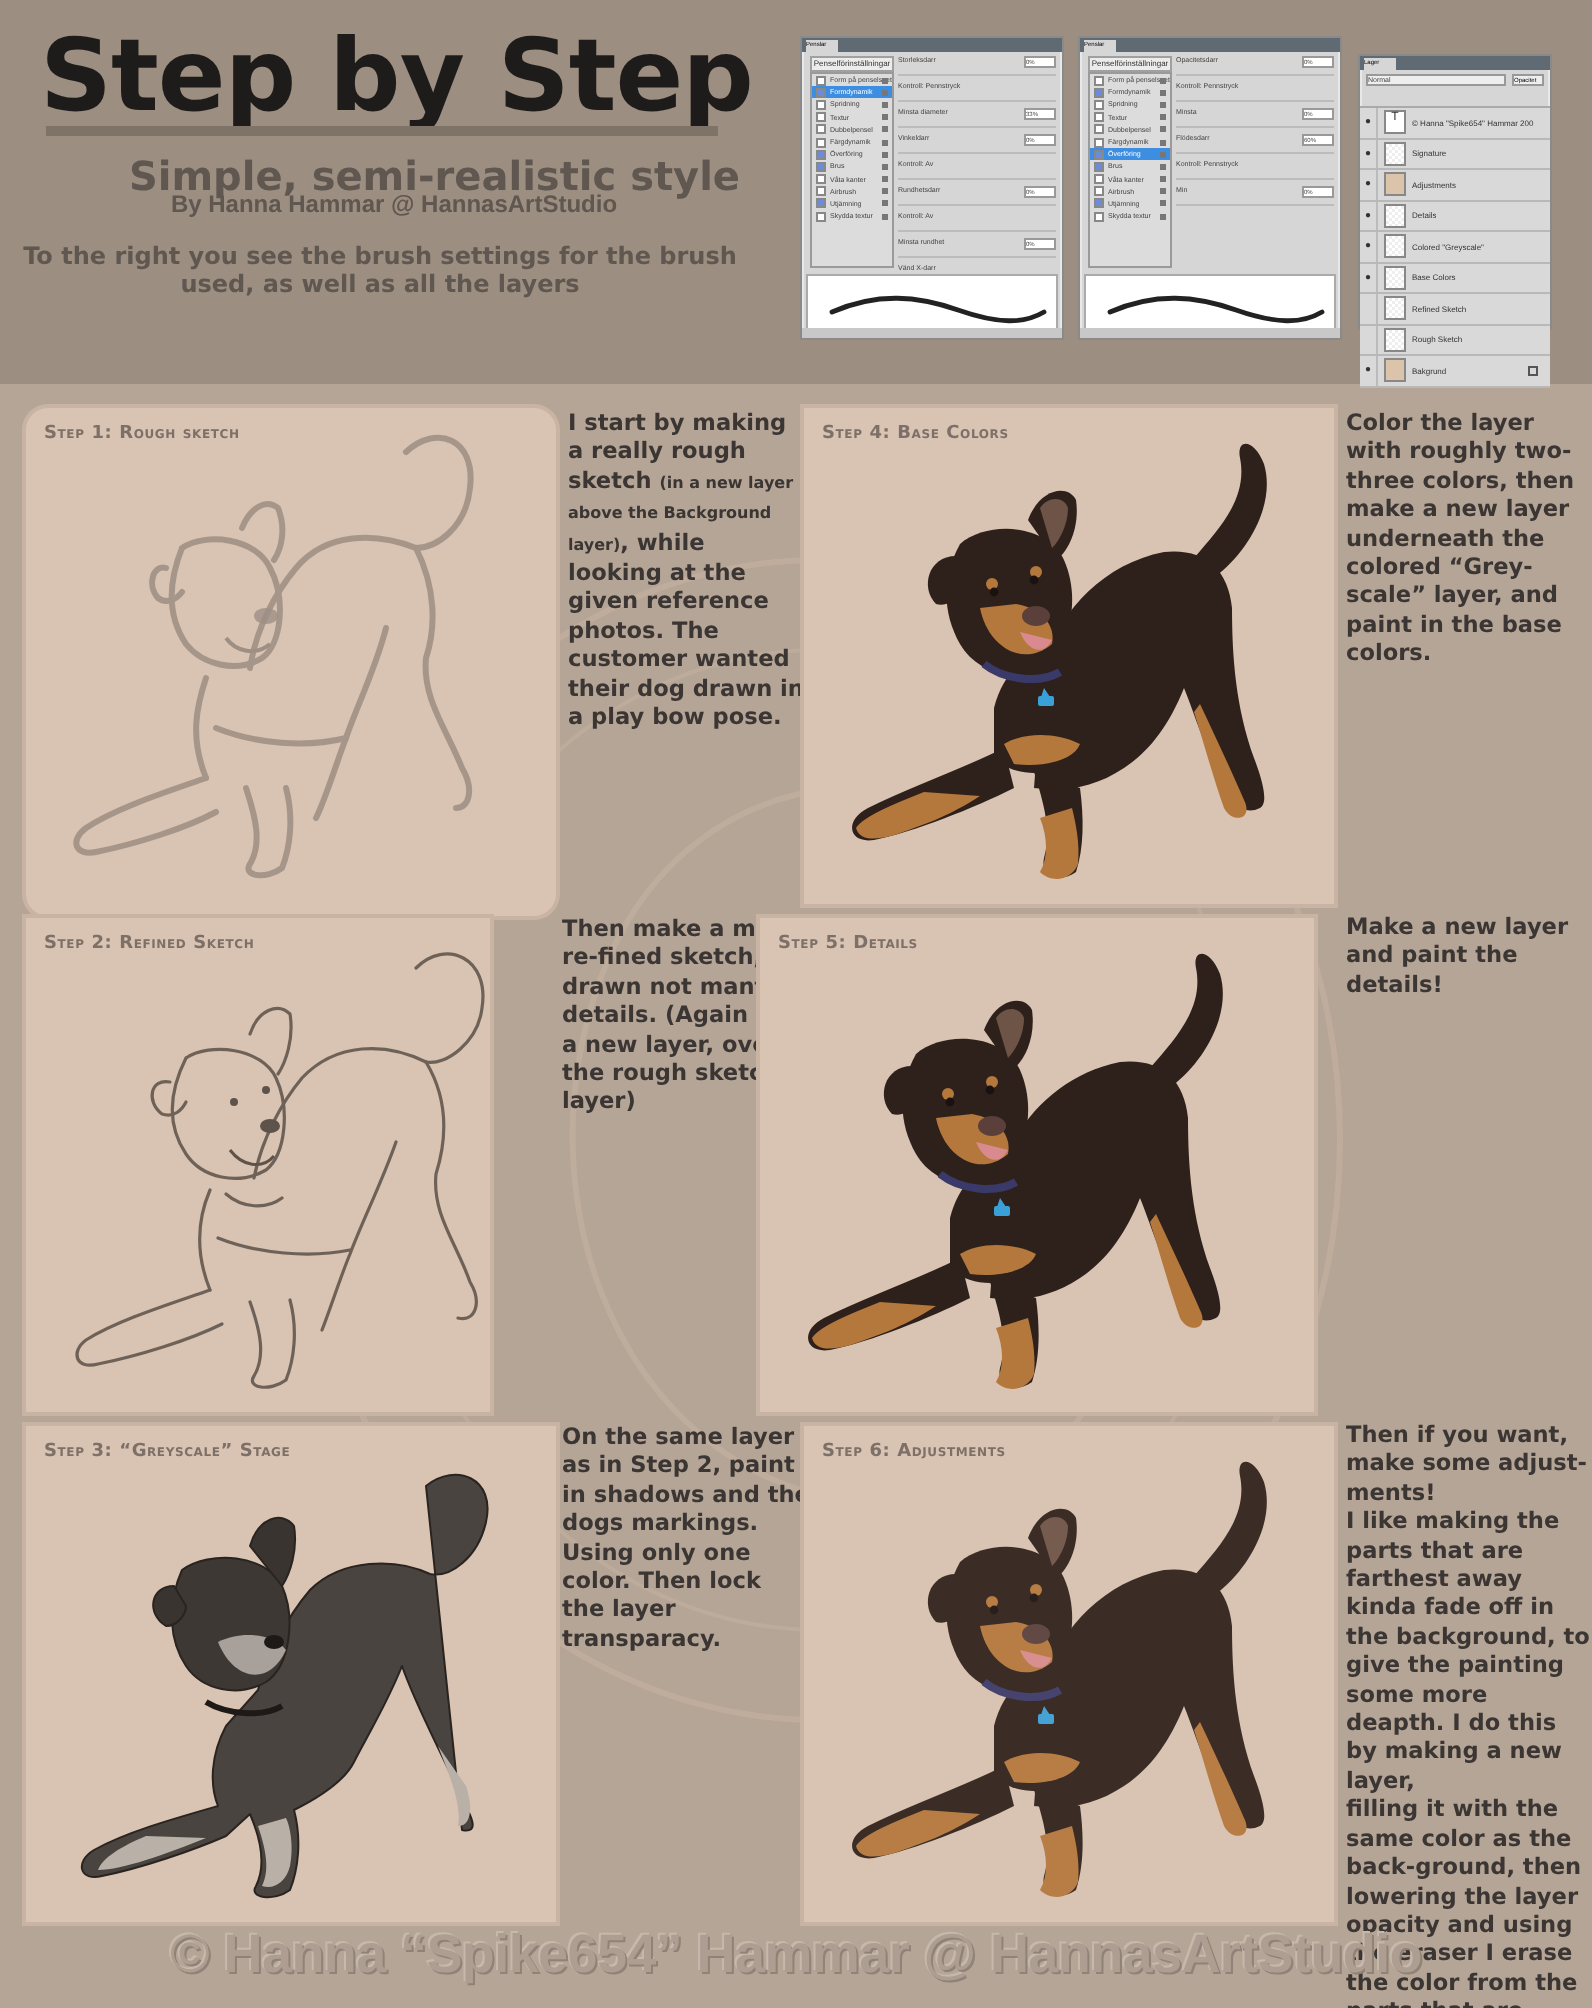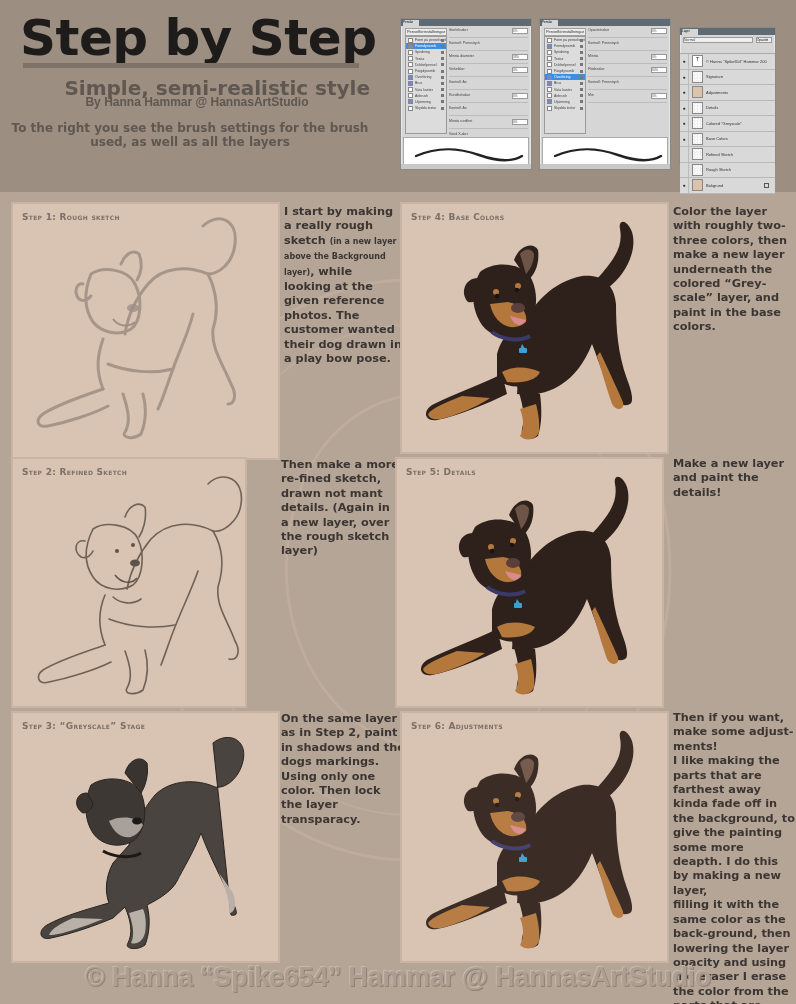--- a/index.html
+++ b/index.html
@@ -345,21 +345,21 @@
       </div>
   </div>
 </div>
 
 <svg class="bigc" viewBox="0 0 560 620">
   <ellipse cx="280" cy="310" rx="260" ry="290" fill="none" stroke="#c7b3a2" stroke-width="3" opacity="0.55"></ellipse>
   <ellipse cx="280" cy="310" rx="215" ry="245" fill="none" stroke="#c7b3a2" stroke-width="2" opacity="0.45"></ellipse>
   <path d="M395 170 C 330 110, 210 120, 170 230 C 130 340, 180 470, 290 490 C 360 500, 400 470, 415 440" fill="none" stroke="#c7b3a2" stroke-width="3" opacity="0.5"></path>
 </svg>
 
-<div class="step-panel" style="left:13px; top:204px; width:265px; height:254px;">
+<div class="step-panel" style="left:13px; top:204px; width:265px; height:254px;border-radius:11px;">
   <div class="step-label">Step 1: Rough sketch</div>
   <svg class="dog-svg" width="265" height="248" viewBox="0 0 265 248">
     <g fill="none" stroke="#9e8f84" stroke-width="3" stroke-linecap="round" stroke-linejoin="round" opacity="0.85">
       <path d="M190 22 C 205 8, 225 15, 222 40 C 220 60, 205 70, 195 70"></path>
       <path d="M195 70 C 175 62, 150 62, 135 80 C 125 92, 115 110, 112 130"></path>
       <path d="M195 70 C 205 90, 205 110, 200 125 C 198 145, 210 160, 218 180 C 224 190, 222 200, 215 200"></path>
       <path d="M180 110 C 175 130, 165 150, 160 165 C 155 178, 150 195, 145 205"></path>
       <path d="M108 60 C 112 50, 120 45, 126 50 C 130 60, 128 70, 124 76"></path>
       <path d="M70 80 C 64 78, 60 88, 66 95 C 70 98, 75 96, 78 92"></path>
       <path d="M78 70 C 90 62, 115 65, 122 80 C 130 95, 128 118, 118 125 C 105 133, 88 128, 80 118 C 72 106, 70 90, 78 70"></path>
@@ -422,21 +422,21 @@
 <div class="step-text" style="left:281px; top:712px; width:124px;">On the same layer as in Step 2, paint in shadows and the dogs markings. Using only one color. Then lock the layer transparacy.</div>
 
 <div class="step-panel" style="left:402px; top:204px; width:265px; height:248px;">
   <div class="step-label">Step 4: Base Colors</div>
   <svg class="dog-svg" width="265" height="248" viewBox="0 0 265 248">
     <use href="#dogcolor"></use>
   </svg>
 </div>
 <div class="step-text" style="left:673px; top:205px; width:120px;">Color the layer with roughly two-three colors, then make a new layer underneath the colored “Grey-scale” layer, and paint in the base colors.</div>
 
-<div class="step-panel" style="left:397px; top:459px; width:265px; height:247px;">
+<div class="step-panel" style="left:380px; top:459px; width:265px; height:247px;padding-left:12px;">
   <div class="step-label">Step 5: Details</div>
   <svg class="dog-svg" width="265" height="247" viewBox="0 0 265 247">
     <use href="#dogcolor"></use>
   </svg>
 </div>
 <div class="step-text" style="left:673px; top:457px; width:120px;">Make a new layer and paint the details!</div>
 
 <div class="step-panel" style="left:402px; top:713px; width:265px; height:248px;">
   <div class="step-label">Step 6: Adjustments</div>
   <svg class="dog-svg" width="265" height="248" viewBox="0 0 265 248">

